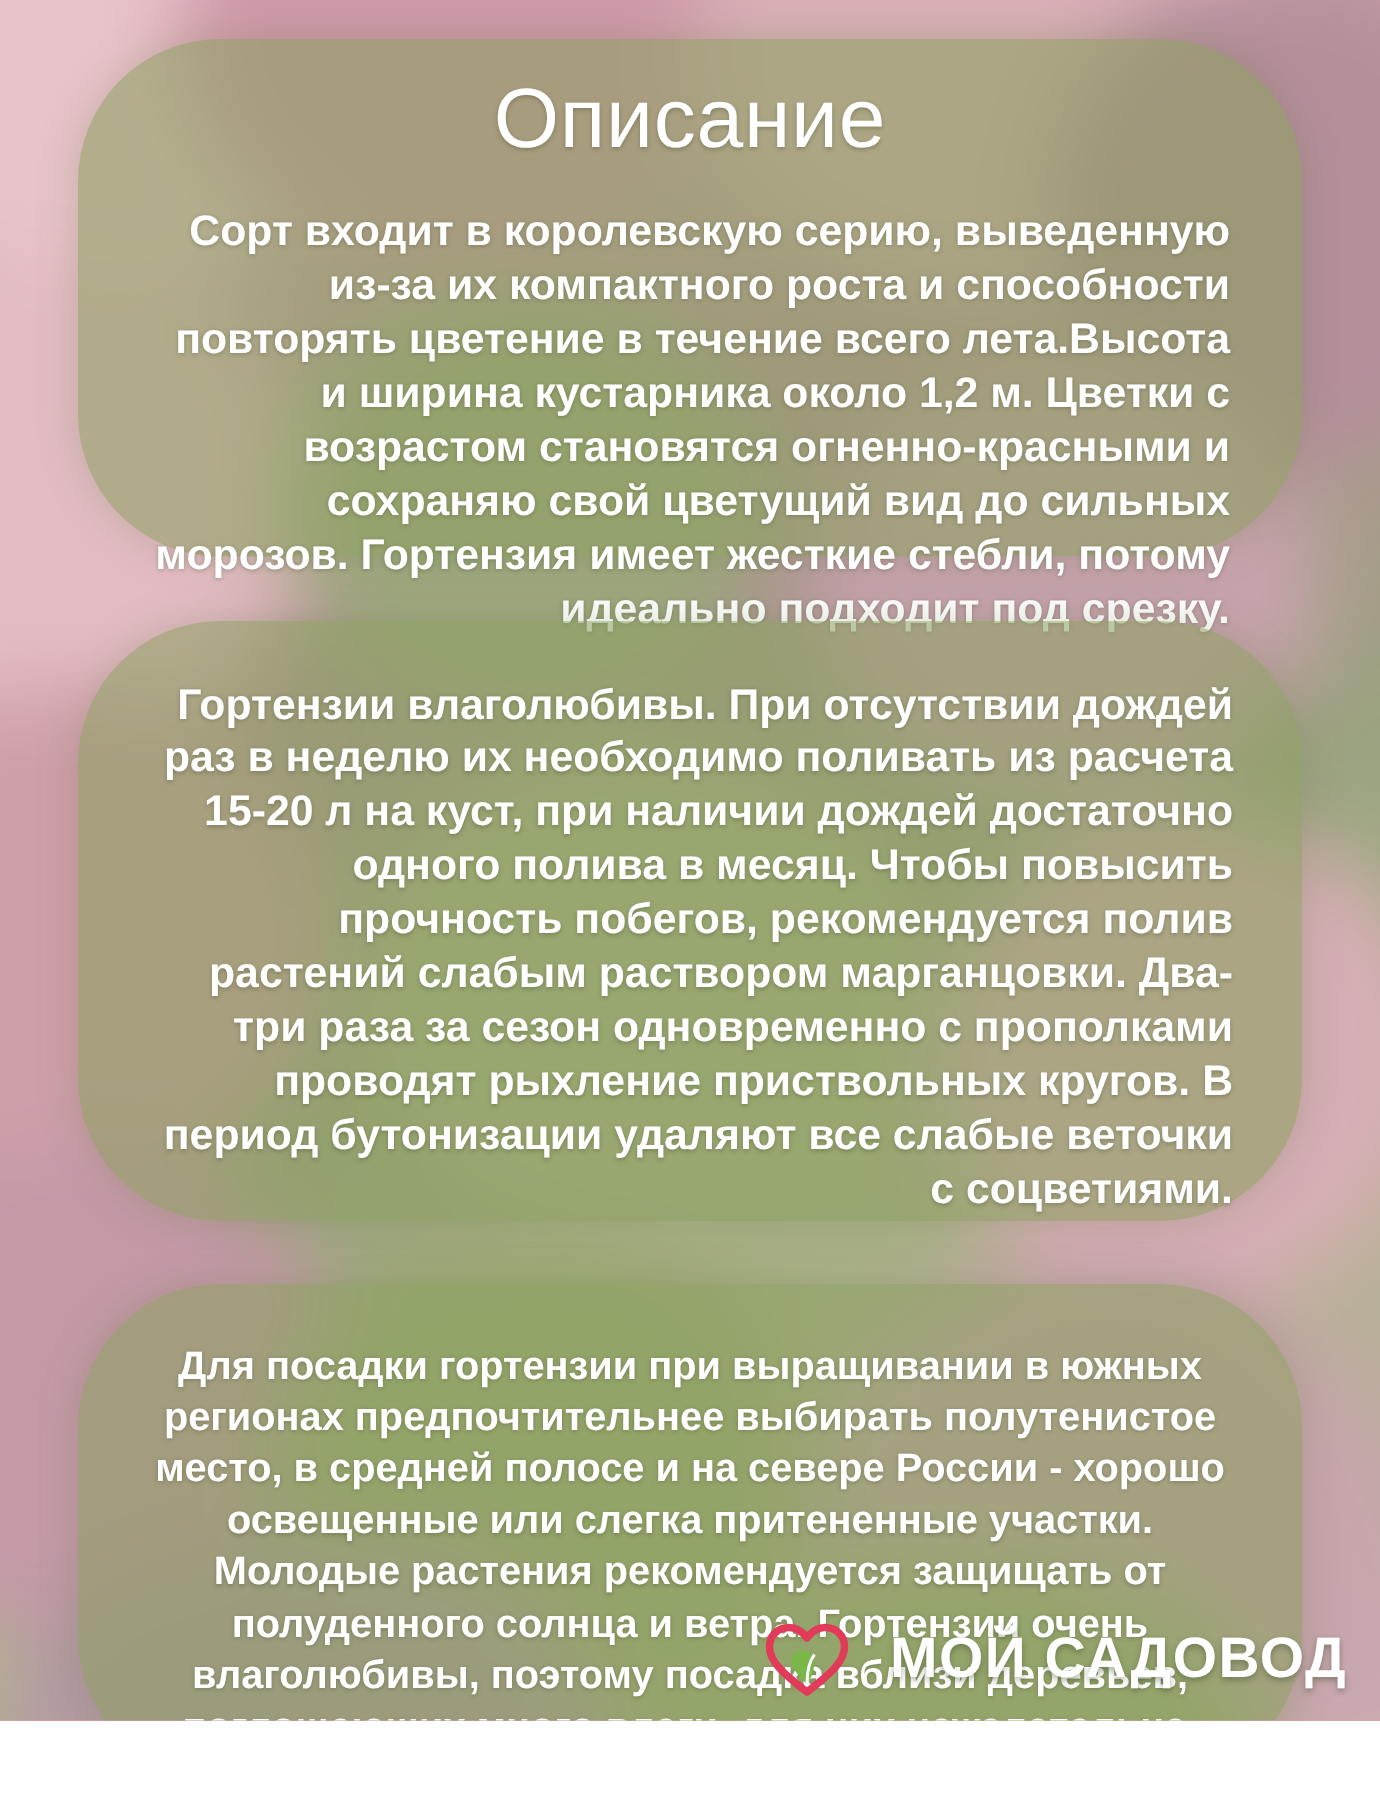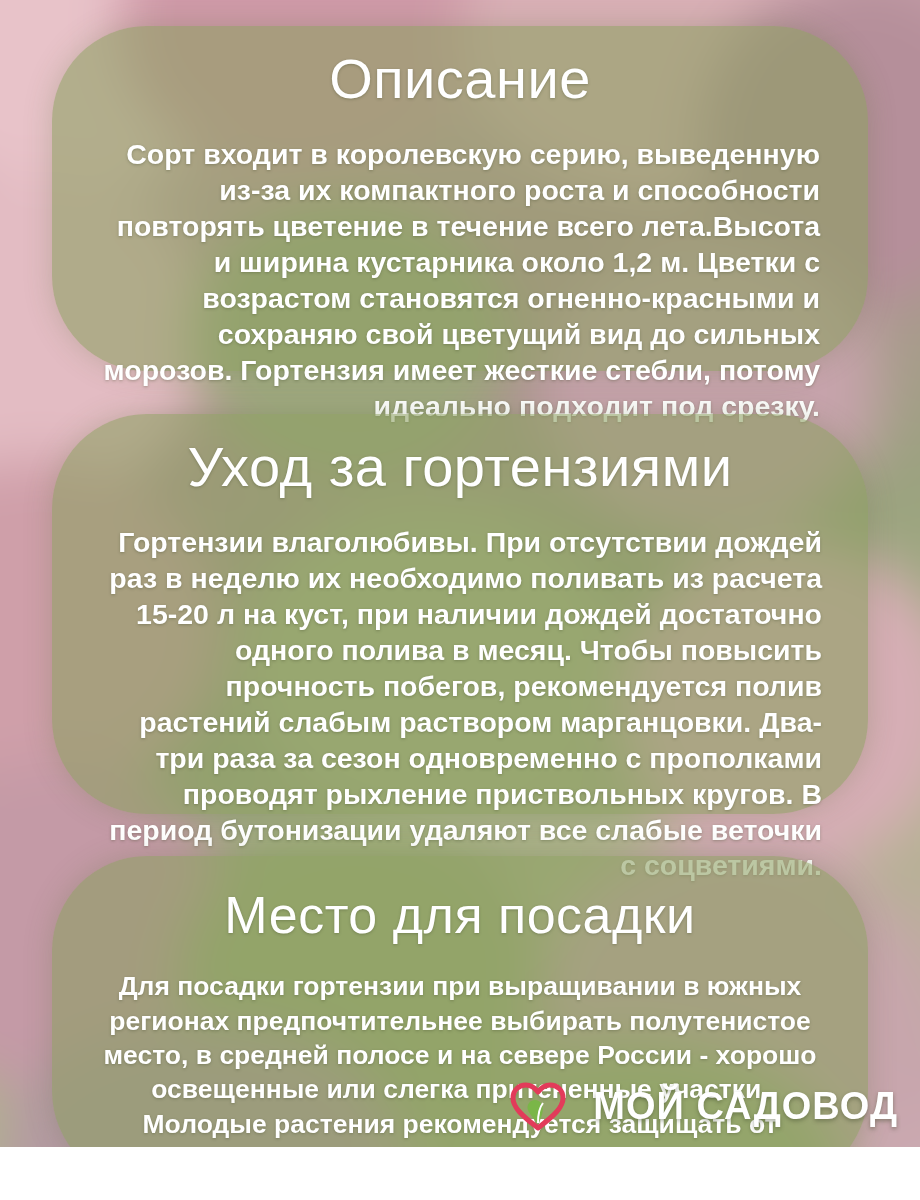--- a/index.html
+++ b/index.html
@@ -136,26 +136,24 @@
     <div class="blob" style="left:60px; top:1080px; width:400px; height:260px; background:#b49aa2;"></div>
     <div class="blob" style="left:480px; top:1100px; width:420px; height:260px; background:#9fae79;"></div>
   </div>
 
   <section class="card" id="card-description">
     <h1 class="card-title">Описание</h1>
     <p class="card-body">Сорт входит в королевскую серию, выведенную из-за их компактного роста и способности повторять цветение в течение всего лета.Высота и ширина кустарника около 1,2 м. Цветки с возрастом становятся огненно-красными и сохраняю свой цветущий вид до сильных морозов. Гортензия имеет жесткие стебли, потому идеально подходит под срезку.</p>
   </section>
 
   <section class="card" id="card-care">
-    <h1 class="card-title">Уход за гортензиями</h1>
     <p class="card-body">Гортензии влаголюбивы. При отсутствии дождей раз в неделю их необходимо поливать из расчета 15-20 л на куст, при наличии дождей достаточно одного полива в месяц. Чтобы повысить прочность побегов, рекомендуется полив растений слабым раствором марганцовки. Два-три раза за сезон одновременно с прополками проводят рыхление приствольных кругов. В период бутонизации удаляют все слабые веточки с соцветиями.</p>
   </section>
 
   <section class="card" id="card-place">
-    <h1 class="card-title">Место для посадки</h1>
     <p class="card-body">Для посадки гортензии при выращивании в южных регионах предпочтительнее выбирать полутенистое место, в средней полосе и на севере России - хорошо освещенные или слегка притененные участки. Молодые растения рекомендуется защищать от полуденного солнца и ветра. Гортензии очень влаголюбивы, поэтому посадка вблизи деревьев, поглощающих много влаги, для них нежелательна.</p>
   </section>
 
   <div id="watermark">
     <span>
       <svg class="heart-leaf-icon" width="58" height="50" viewBox="0 0 58 50" xmlns="http://www.w3.org/2000/svg">
         <path d="M29 47 C12 34 4 26 4 17 C4 9 10 4 17 4 C22 4 26 7 29 11 C32 7 36 4 41 4 C48 4 54 9 54 17 C54 26 46 34 29 47 Z" fill="none" stroke="#e23b5a" stroke-width="5" stroke-linejoin="round"></path>
         <path d="M29 42 C20 33 16 27 20 22 C24 17 31 19 33 24 C35 29 33 36 29 42 Z" fill="#7ab648"></path>
         <path d="M29 42 C29 34 30 27 34 22" fill="none" stroke="#ffffff" stroke-width="2"></path>
       </svg>

